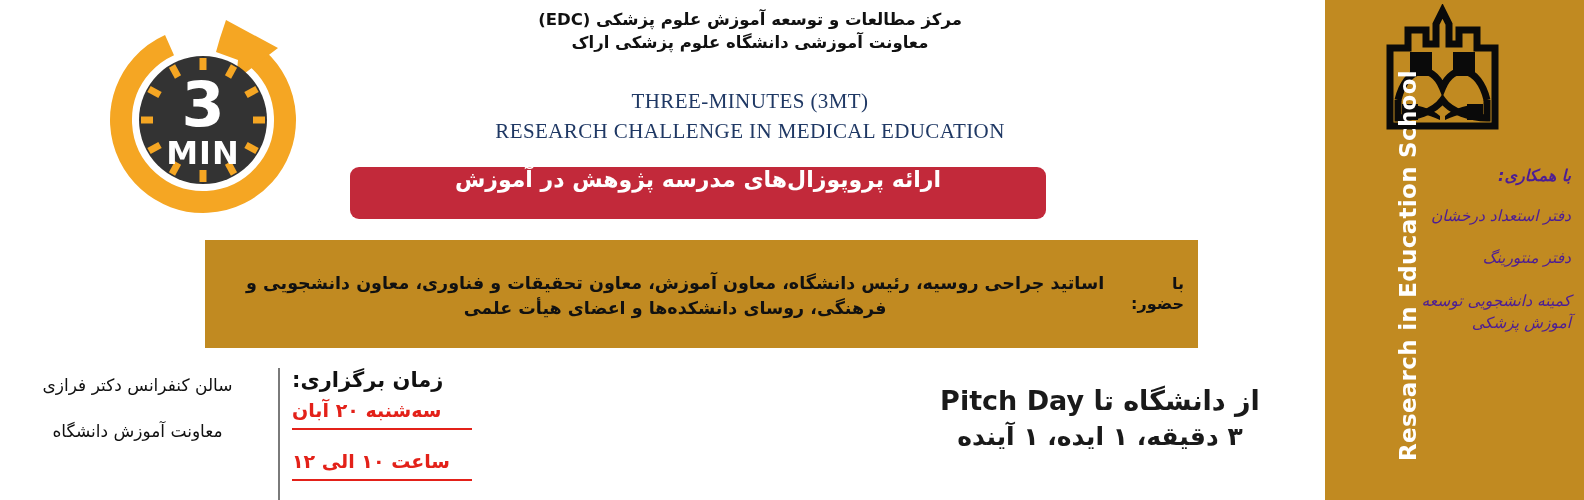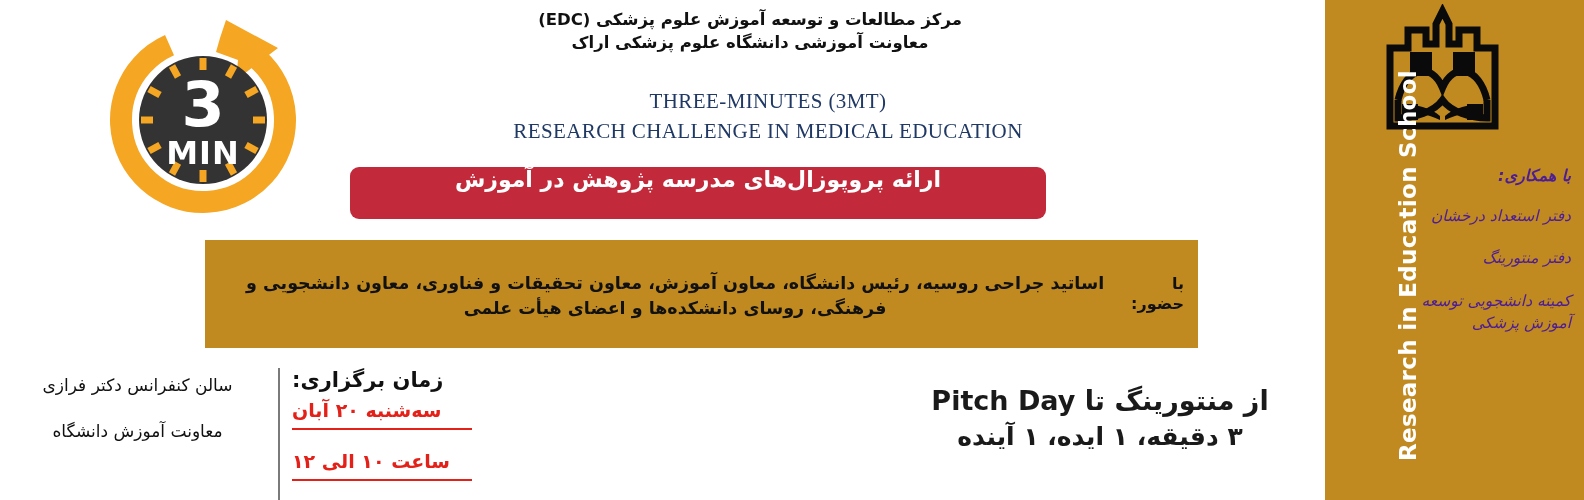--- a/index.html
+++ b/index.html
@@ -15,21 +15,21 @@
   .clock{position:absolute;left:108px;top:8px;width:190px;height:210px;}
   .clock svg{display:block;width:190px;height:210px;}
 
   
   .header-fa{
     position:absolute;left:430px;top:8px;width:640px;
     text-align:center;direction:rtl;
     font-weight:bold;font-size:16.5px;line-height:1.42;color:#111;
   }
   .header-en{
-    position:absolute;left:418px;top:86px;width:700px;
+    position:absolute;left:400px;top:86px;width:700px;
     text-align:center;color:#1F3864;
     font-family:"Liberation Serif","DejaVu Serif",serif;
     font-size:21px;line-height:1.45;letter-spacing:.4px;
   }
 
   
   .red-banner{
     position:absolute;left:350px;top:167px;width:696px;height:52px;
     background:#C2293A;border-radius:9px;
     display:flex;align-items:flex-start;justify-content:center;
@@ -166,21 +166,21 @@
 
   <div class="divider"></div>
 
   <div class="time-block">
     <div class="tb-title">زمان برگزاری:</div>
     <div class="tb-item">سه‌شنبه ۲۰ آبان</div>
     <div class="tb-item second">ساعت ۱۰ الی ۱۲</div>
   </div>
 
   <div class="pitch">
-    <div class="p1"><span>از منتورینگ تا </span><span class="en">Pitch Day</span></div>
+    <div class="p1"><span>از دانشگاه تا </span><span class="en">Pitch Day</span></div>
     <div class="p2">۳ دقیقه، ۱ ایده، ۱ آینده</div>
   </div>
 
   <div class="sidebar">
 
     <div class="sb-logo">
       <svg viewBox="0 0 125 128" xmlns="http://www.w3.org/2000/svg" aria-hidden="true">
         <g fill="none" stroke="#0a0a0a" stroke-width="7" stroke-linejoin="miter">
           <path d="M10 122 L10 44 L28 44 L28 26 L46 26 L46 40 L56 40 L56 20 L62.5 7 L69 20 L69 40 L79 40 L79 26 L97 26 L97 44 L115 44 L115 122 Z"></path>
           <path d="M18 96 C 26 62, 52 58, 62.5 84 C 73 58, 99 62, 107 96"></path>

